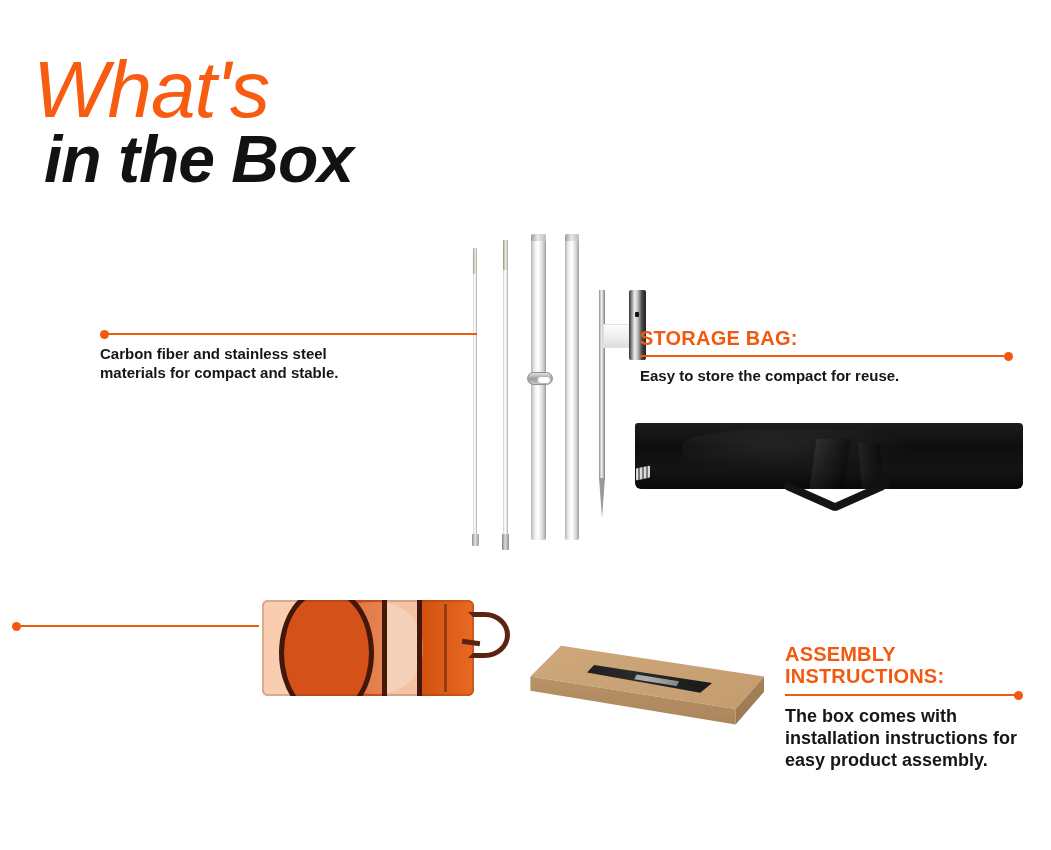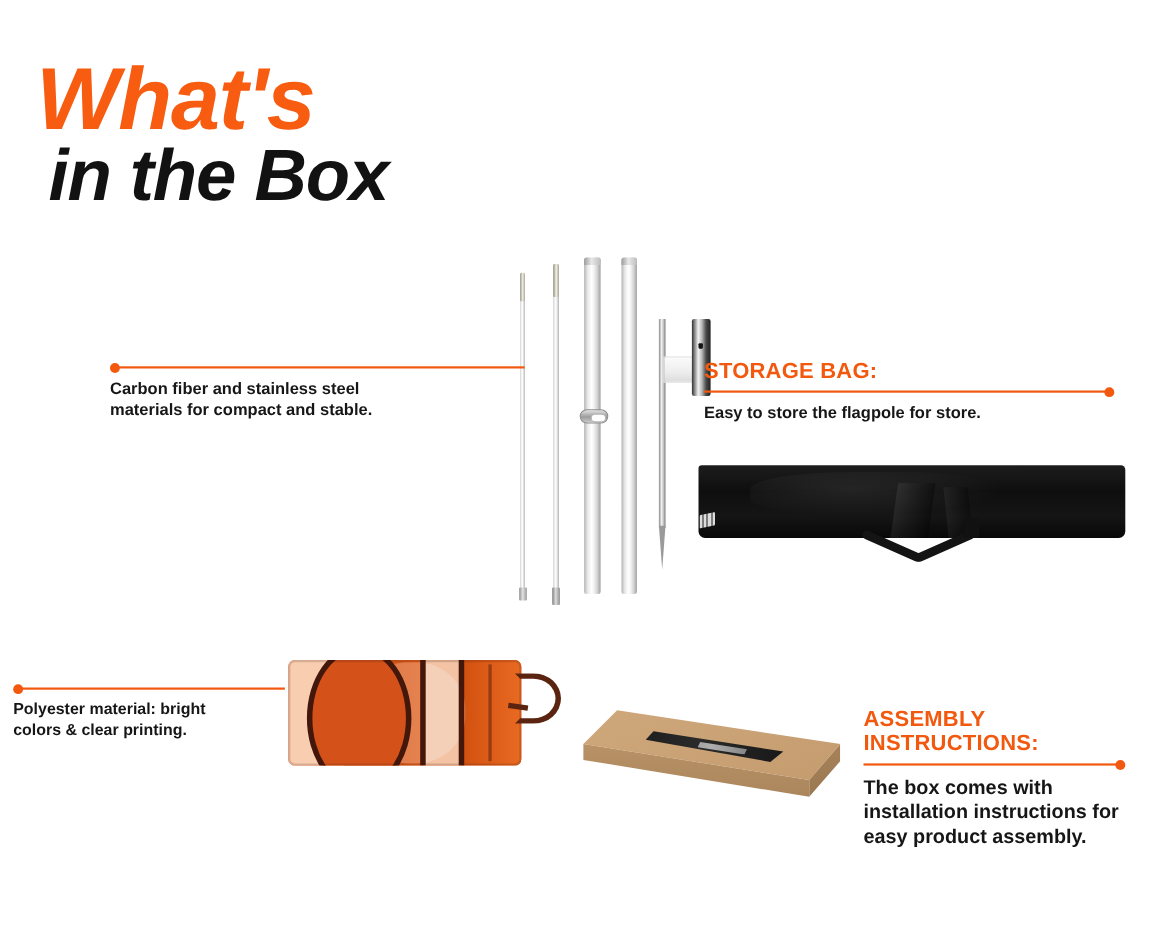--- a/index.html
+++ b/index.html
@@ -2,21 +2,21 @@
 <html><head>
 <meta charset="utf-8">
 <style>
   html,body{margin:0;padding:0;background:#fff;}
   body{width:1051px;height:850px;position:relative;overflow:hidden;
        font-family:"Liberation Sans","DejaVu Sans",sans-serif;-webkit-font-smoothing:antialiased;}
   .stage{position:absolute;inset:0;background:#ffffff;}
 
   
   .title{position:absolute;left:33px;top:53px;line-height:0.92;}
-  .title .l1{display:block;font-size:80px;font-weight:bold;font-style:italic;
+  .title .l1{display:block;font-size:80px;font-weight:normal;font-style:italic;
              color:#F75C10;letter-spacing:-1px;}
   .title .l2{display:block;font-size:66px;font-weight:bold;font-style:italic;
              color:#121212;letter-spacing:-1px;margin-top:2px;margin-left:11px;}
 
   
   .callout{position:absolute;}
   .c-head{color:#F2590F;font-weight:bold;font-size:20px;line-height:1.12;
           letter-spacing:.2px;white-space:nowrap;}
   .c-rule{position:relative;height:9px;margin-top:3px;}
   .c-rule .line{position:absolute;top:3px;height:2px;background:#F2590F;}
@@ -230,30 +230,28 @@
     <div class="c-body">Carbon fiber and stainless steel
 materials for compact and stable.</div>
   </div>
 
   <div class="callout anchor-right" id="co-storage">
     <div class="c-head">STORAGE BAG:</div>
     <div class="c-rule">
       <span class="line"></span>
       <span class="dot"></span>
     </div>
-    <div class="c-body">Easy to store the flagpole for store.</div>
+    <div class="c-body">Easy to store the compact for reuse.</div>
   </div>
 
   <div class="callout anchor-left" id="co-feather">
     <div class="c-rule">
       <span class="line"></span>
       <span class="dot"></span>
     </div>
-    <div class="c-body">Polyester material: bright
-colors &amp; clear printing.</div>
   </div>
 
   <div class="callout anchor-right" id="co-assembly">
     <div class="c-head" style="white-space:pre-line;">ASSEMBLY
 INSTRUCTIONS:</div>
     <div class="c-rule">
       <span class="line"></span>
       <span class="dot"></span>
     </div>
     <div class="c-body">The box comes with

